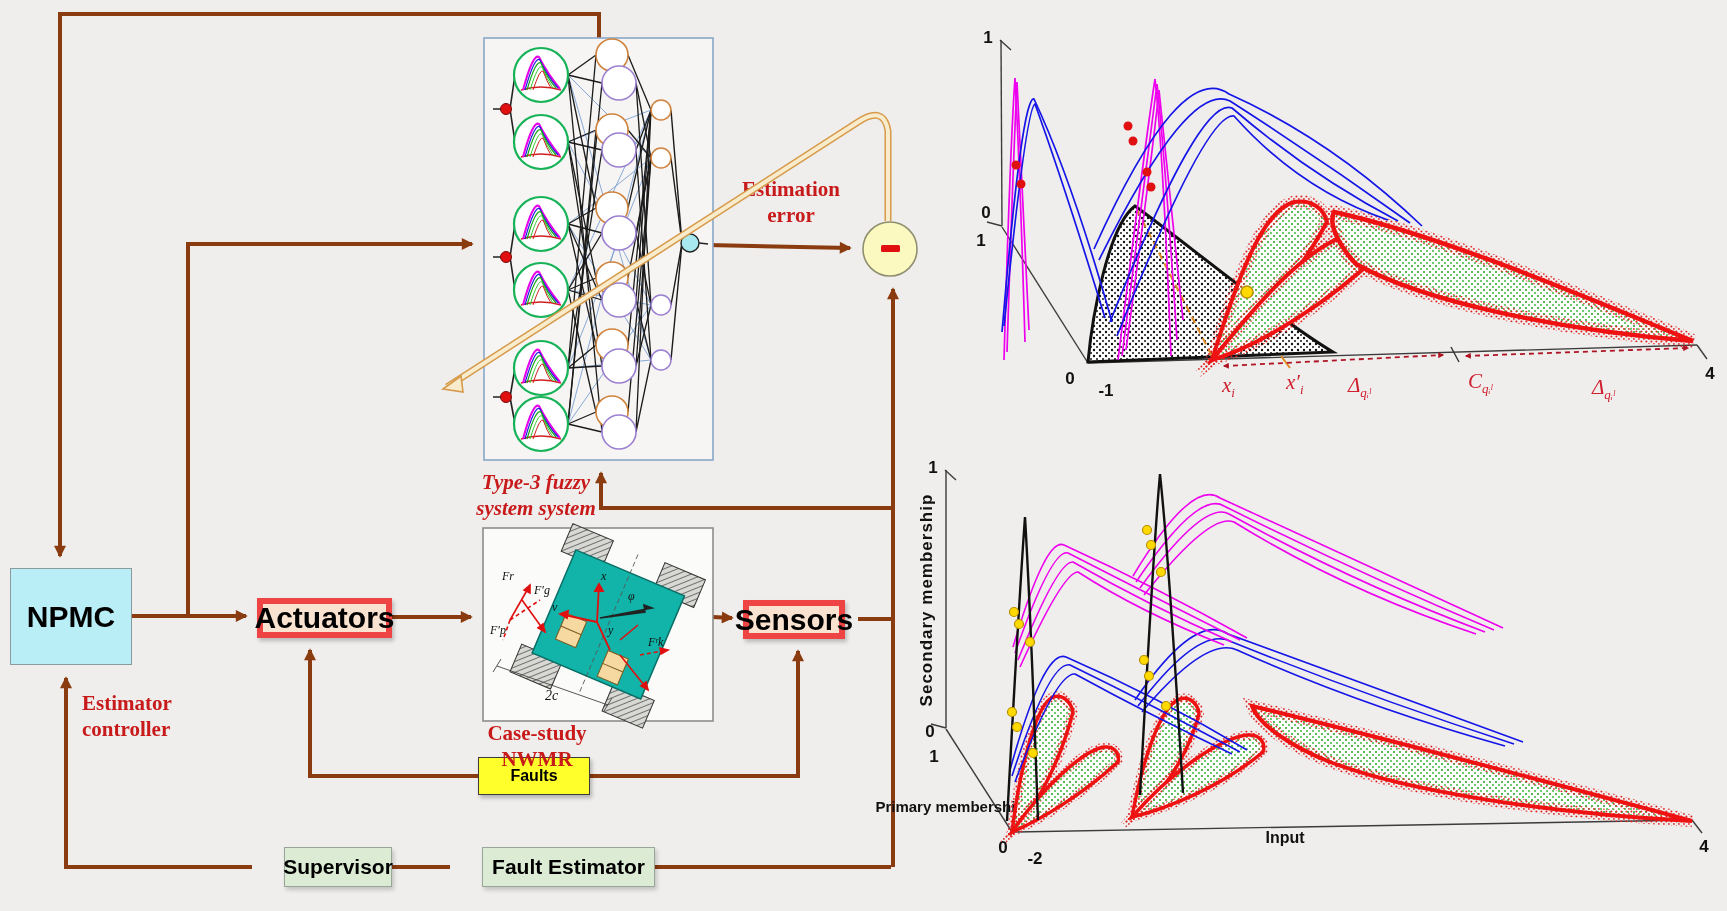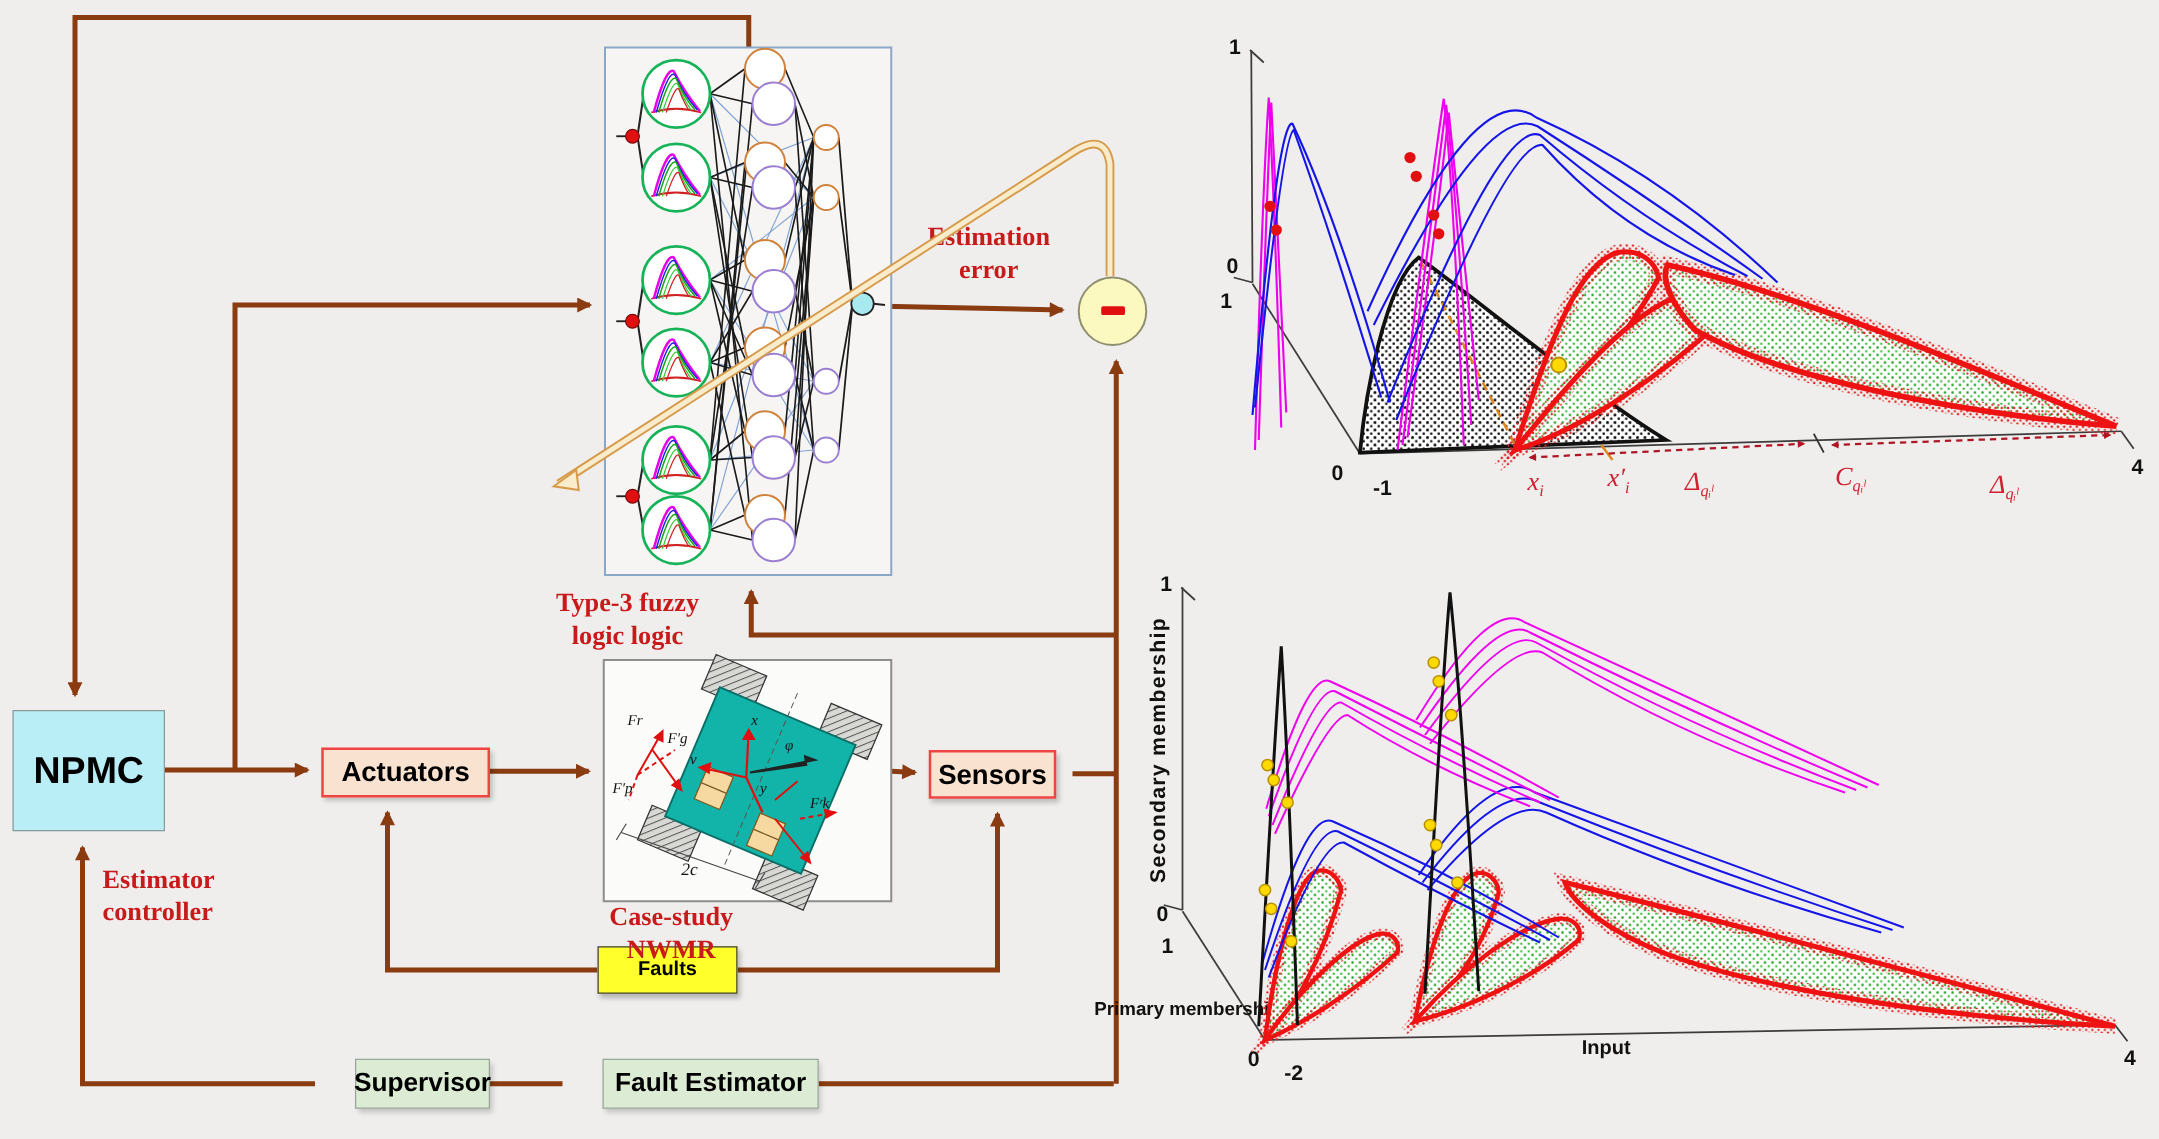--- a/index.html
+++ b/index.html
@@ -2,21 +2,21 @@
 <html><head>
 <meta charset="utf-8">
 <style>
   html,body{margin:0;padding:0;background:#efeeec;}
   .canvas{position:relative;width:1727px;height:911px;background:#efeeec;overflow:hidden;
           font-family:"Liberation Sans",sans-serif;}
   svg{position:absolute;left:0;top:0;}
   .blk{position:absolute;display:flex;align-items:center;justify-content:center;
        font-weight:bold;color:#000000;box-sizing:border-box;}
   .npmc{left:10px;top:568px;width:122px;height:97px;background:#b9eef6;border:1px solid #8a9a9d;font-size:30px;}
-  .peach{background:#f9e2cf;border:2px solid #ef4444;box-shadow:2px 3px 4px rgba(0,0,0,.22);font-size:22px;}
+  .peach{background:#f9e2cf;border:6px solid #ef4444;box-shadow:2px 3px 4px rgba(0,0,0,.22);font-size:30px;}
   .act{left:257px;top:598px;width:135px;height:40px;}
   .sen{left:743px;top:600px;width:102px;height:39px;}
   .faults{left:478px;top:757px;width:112px;height:38px;background:#ffff2b;border:1.5px solid #3c3c3c;
           box-shadow:2px 3px 4px rgba(0,0,0,.25);font-size:16px;}
   .green{background:#dcebd3;border:1px solid #9aa59a;box-shadow:2px 3px 4px rgba(0,0,0,.18);font-size:21px;margin-left:32px;}
   .sup{left:252px;top:847px;width:108px;height:40px;}
   .fe{left:450px;top:847px;width:173px;height:40px;}
   .rlab{position:absolute;color:#c81a1a;font-family:"Liberation Serif",serif;font-weight:bold;
         font-size:21px;line-height:1.25;}
   .ctr{text-align:center;}
@@ -408,23 +408,23 @@
       <span>Supervisor</span>
     </div>
 <div class="blk green fe">
       <span>Fault Estimator</span>
     </div>
 
 <div class="rlab" style="left:82px;top:690px;">
   <div>Estimator</div>
   <div>controller</div>
 </div>
-<div class="rlab ctr" style="left:432px;top:469px;width:140px;">
+<div class="rlab ctr" style="left:466px;top:469px;width:140px;font-style:italic;">
   <div>Type-3 fuzzy</div>
-  <div>logic logic</div>
+  <div>system system</div>
 </div>
 <div class="rlab ctr" style="left:452px;top:720px;width:170px;">
   <span>Case-study NWMR</span>
 </div>
 <div class="rlab ctr" style="left:716px;top:176px;width:150px;">
   <div>Estimation</div>
   <div>error</div>
 </div>
 
 <svg id="toplayer" width="1727" height="911" viewBox="0 0 1727 911" style="pointer-events:none">

